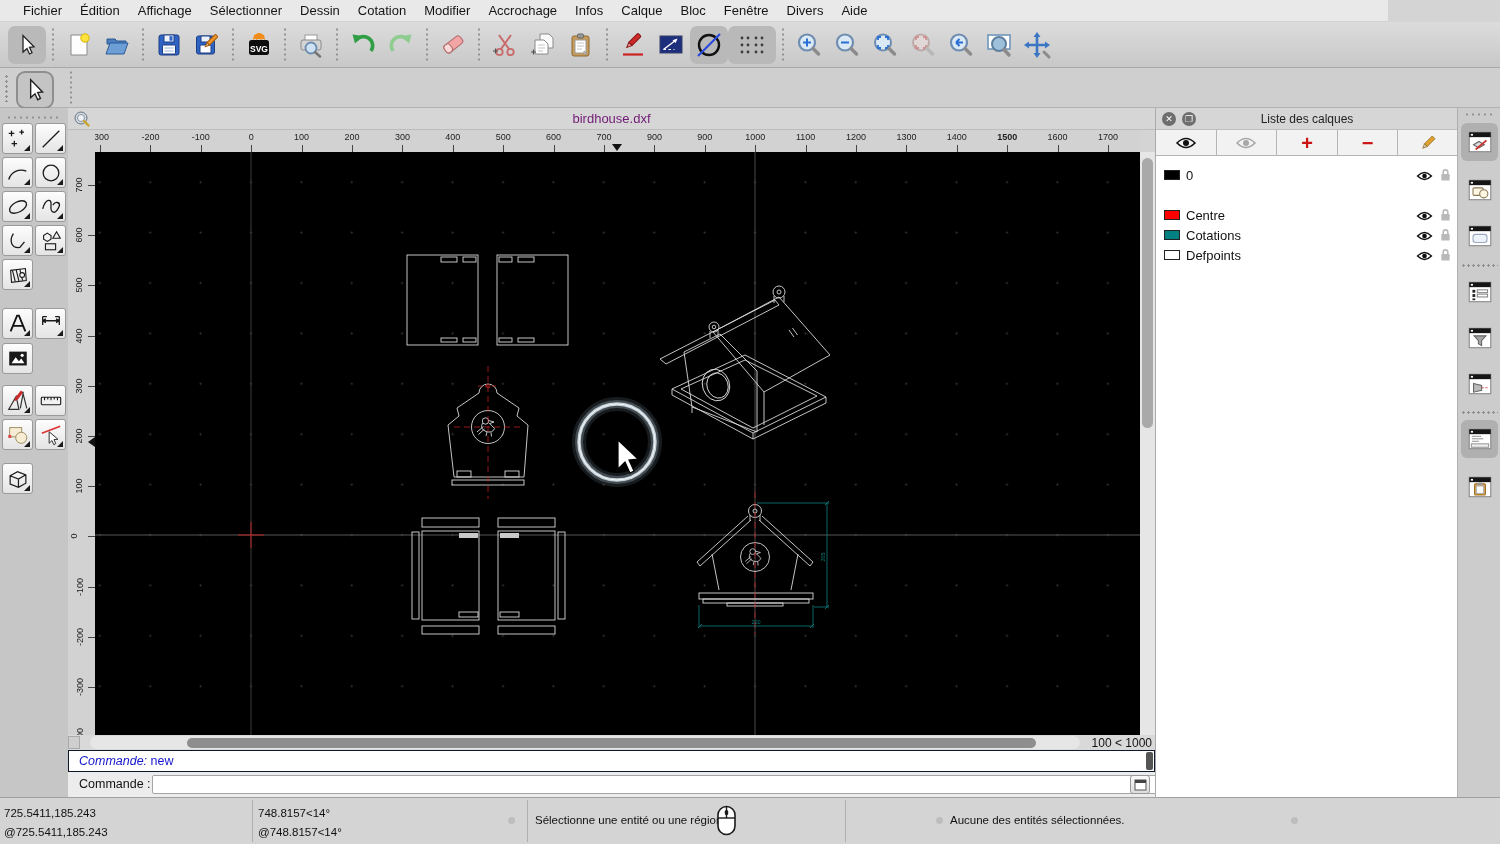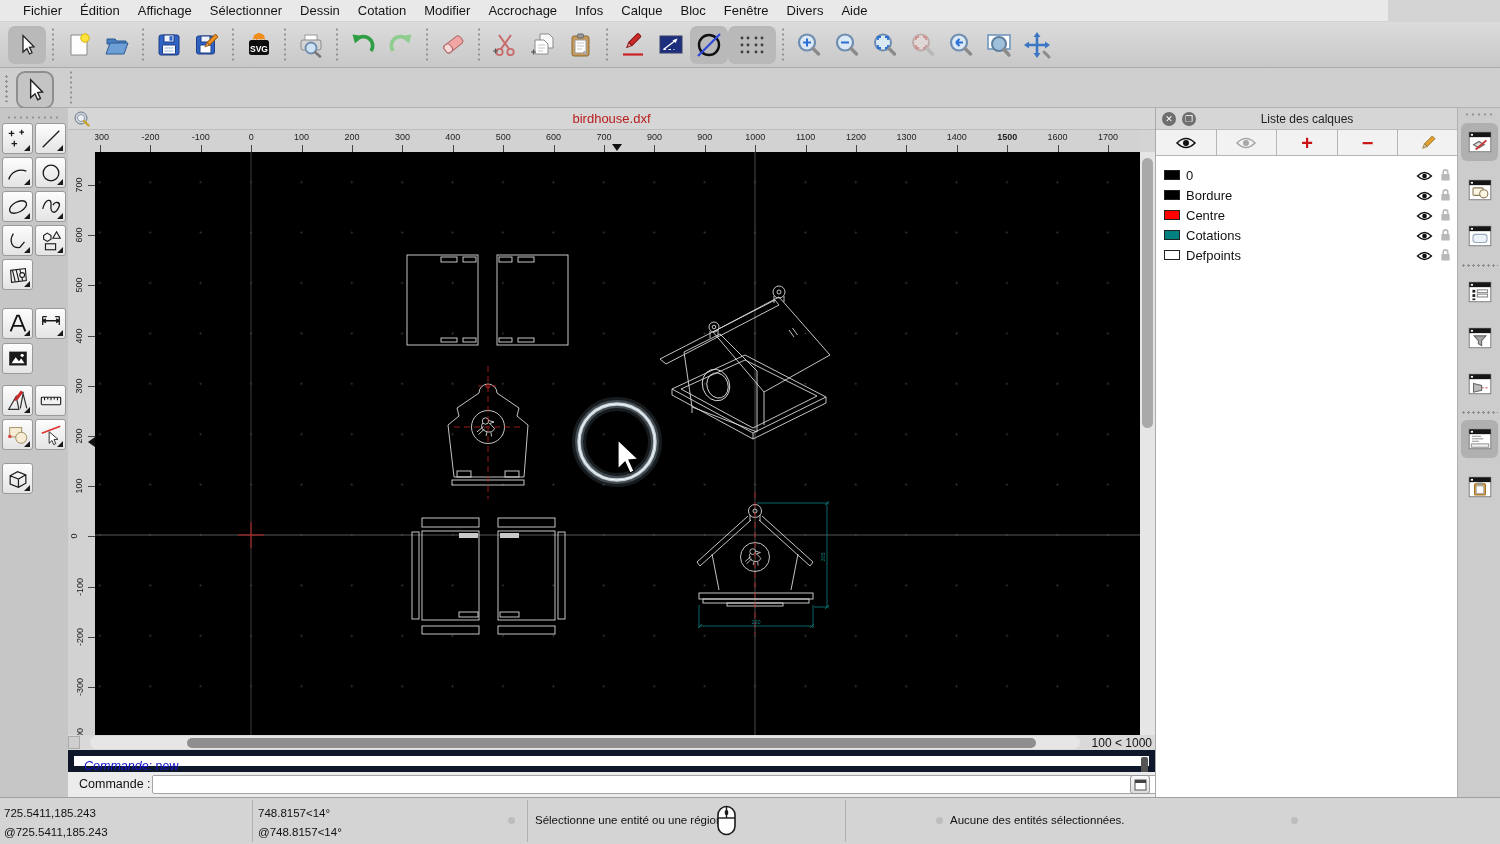--- a/index.html
+++ b/index.html
@@ -37,21 +37,21 @@
     border:1px solid #9a9a9a; border-radius:3px; display:flex; align-items:center; justify-content:center; }
   .pbtn.sub::after { content:""; position:absolute; right:2px; bottom:2px;
     border-left:6px solid transparent; border-bottom:6px solid #1a1a1a; }
   .pal-handle { position:absolute; left:6px; top:8px; width:56px; height:3px;
     background-image:radial-gradient(circle,#909090 1px,transparent 1.2px); background-size:6px 3px; }
 
   
   .titlebar { position:absolute; left:68px; top:108px; width:1087px; height:22px;
     background:#d6d6d6; border-bottom:1px solid #bdbdbd; }
   .titlebar .ttl { position:absolute; left:0; right:0; top:3px; text-align:center;
-    font-size:13px; color:#b91c1c; }
+    font-size:13px; color:#701a75; }
   .titlebar .ticon { position:absolute; left:6px; top:3px; }
   .corner { position:absolute; left:68px; top:130px; width:27px; height:22px; background:#d2d2d2; }
   .hruler { position:absolute; left:95px; top:130px; width:1045px; height:22px;
     background:#d2d2d2; overflow:hidden; }
   .hlab { position:absolute; top:2px; transform:translateX(-50%); font-size:9px; color:#222; }
   .htick { position:absolute; bottom:0; width:1px; height:7px; background:#444; }
   .hmarker { position:absolute; top:14px; width:0; height:0;
     border-left:5px solid transparent; border-right:5px solid transparent; border-top:7px solid #111;
     transform:translateX(-50%); }
   .vruler { position:absolute; left:68px; top:152px; width:27px; height:583px;
@@ -68,21 +68,21 @@
     background:#a9a9a9; border-radius:6px; }
   .hscrollrow { position:absolute; left:68px; top:735px; width:1087px; height:15px; background:#d9d9d9; }
   .hscrollrow .track { position:absolute; left:22px; top:1px; width:990px; height:13px; background:#e6e6e6; border-radius:7px;}
   .hscrollrow .thumb { position:absolute; left:97px; top:2px; width:849px; height:10px;
     background:#8e8e8e; border-radius:5px; }
   .grid-status { position:absolute; right:3px; top:1px; font-size:12px; color:#111; }
   .sizebox { position:absolute; left:0px; top:1px; width:12px; height:13px; background:#cfcfcf; border:1px solid #aaa; }
 
   
   .cmdhist { position:absolute; left:68px; top:750px; width:1087px; height:22px;
-    background:#fff; border:6px solid #0f172a; }
+    background:#fff; border:1px solid #0f172a; }
   .cmdhist .line { position:absolute; left:10px; top:3px; font-size:12.5px; color:#1414cc; }
   .cmdhist .line i { font-style:italic; }
   .cmdhist .sb { position:absolute; right:1px; top:1px; width:7px; height:18px; background:#555; border-radius:2px; }
   .cmdrow { position:absolute; left:68px; top:772px; width:1087px; height:25px; background:#ececec; }
   .cmdrow label { position:absolute; left:11px; top:5px; font-size:12.5px; color:#111; }
   .cmdrow input { position:absolute; left:84px; top:3px; width:1040px; height:19px;
     border:1px solid #a5a5a5; border-radius:2px; font:12px "Liberation Sans",sans-serif; padding:0 4px; background:#fff; }
   .cmdrow .minibtn { position:absolute; right:5px; top:3px; width:20px; height:19px;
     background:linear-gradient(#fafafa,#ddd); border:1px solid #999; border-radius:3px;
     display:flex; align-items:center; justify-content:center; }
@@ -760,32 +760,20 @@
         <span class="lname">0</span>
         <span class="eye"><svg width="17" height="12" viewBox="0 0 22 14">
               <path d="M2,7 Q11,-2 20,7 Q11,16 2,7 Z" fill="none" stroke="#111" stroke-width="1.8"></path>
               <circle cx="11" cy="7" r="3" fill="#111"></circle>
             </svg></span>
         <span class="lock"><svg width="13" height="14" viewBox="0 0 14 15">
               <rect x="2.5" y="6.5" width="9" height="7" rx="1" fill="#b9b9b9"></rect>
               <path d="M4.5,6.5 V4.5 a2.5,2.5 0 0 1 5,0 V6.5" stroke="#b9b9b9" stroke-width="1.7" fill="none"></path>
             </svg></span>
       </div>
-      <div class="lrow" style="top:28px">
-        <span class="swatch" style="background: rgb(0, 0, 0);"></span>
-        <span class="lname">Bordure</span>
-        <span class="eye"><svg width="17" height="12" viewBox="0 0 22 14">
-              <path d="M2,7 Q11,-2 20,7 Q11,16 2,7 Z" fill="none" stroke="#111" stroke-width="1.8"></path>
-              <circle cx="11" cy="7" r="3" fill="#111"></circle>
-            </svg></span>
-        <span class="lock"><svg width="13" height="14" viewBox="0 0 14 15">
-              <rect x="2.5" y="6.5" width="9" height="7" rx="1" fill="#b9b9b9"></rect>
-              <path d="M4.5,6.5 V4.5 a2.5,2.5 0 0 1 5,0 V6.5" stroke="#b9b9b9" stroke-width="1.7" fill="none"></path>
-            </svg></span>
-      </div>
       <div class="lrow" style="top:48px">
         <span class="swatch" style="background: rgb(255, 0, 0);"></span>
         <span class="lname">Centre</span>
         <span class="eye"><svg width="17" height="12" viewBox="0 0 22 14">
               <path d="M2,7 Q11,-2 20,7 Q11,16 2,7 Z" fill="none" stroke="#111" stroke-width="1.8"></path>
               <circle cx="11" cy="7" r="3" fill="#111"></circle>
             </svg></span>
         <span class="lock"><svg width="13" height="14" viewBox="0 0 14 15">
               <rect x="2.5" y="6.5" width="9" height="7" rx="1" fill="#b9b9b9"></rect>
               <path d="M4.5,6.5 V4.5 a2.5,2.5 0 0 1 5,0 V6.5" stroke="#b9b9b9" stroke-width="1.7" fill="none"></path>

